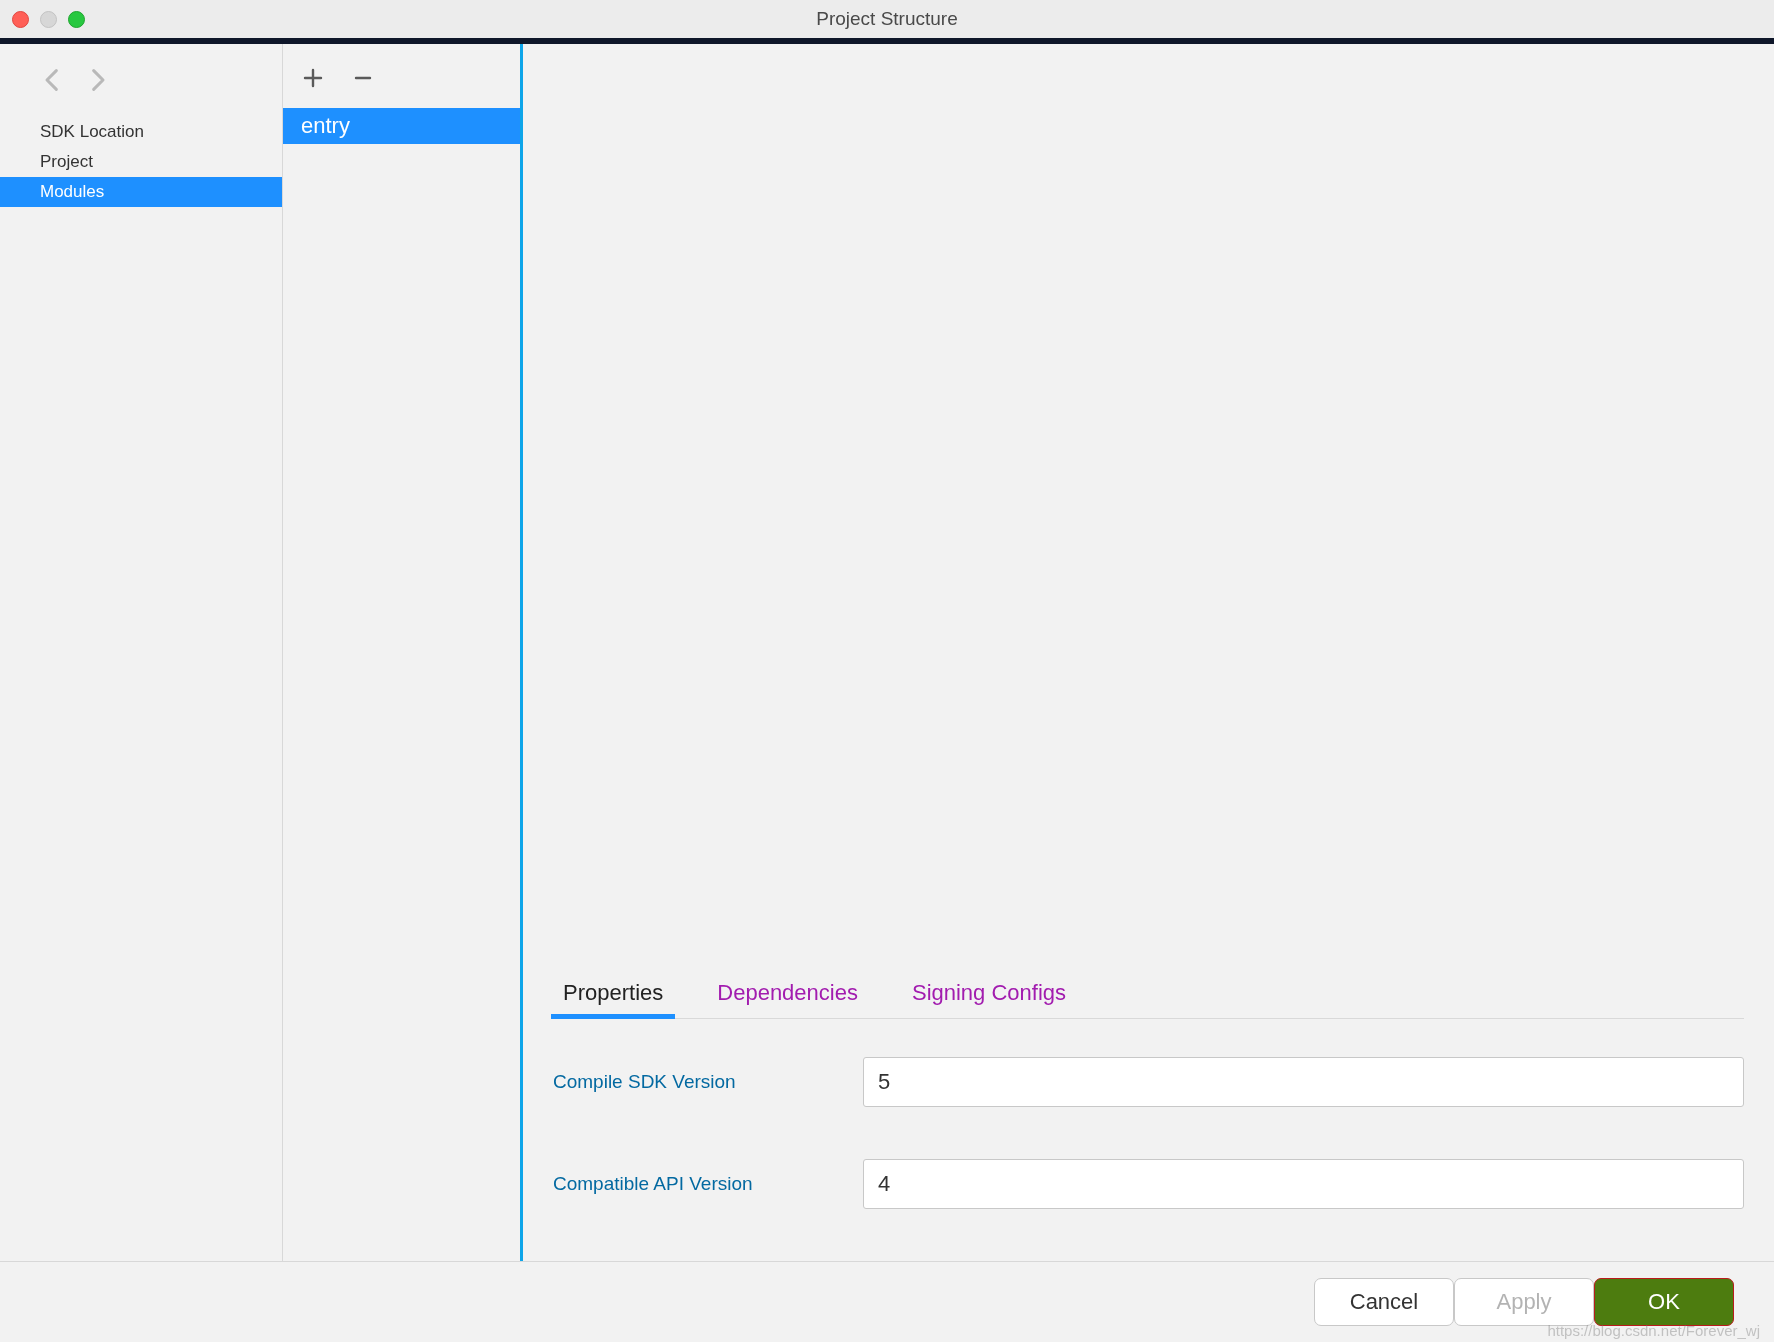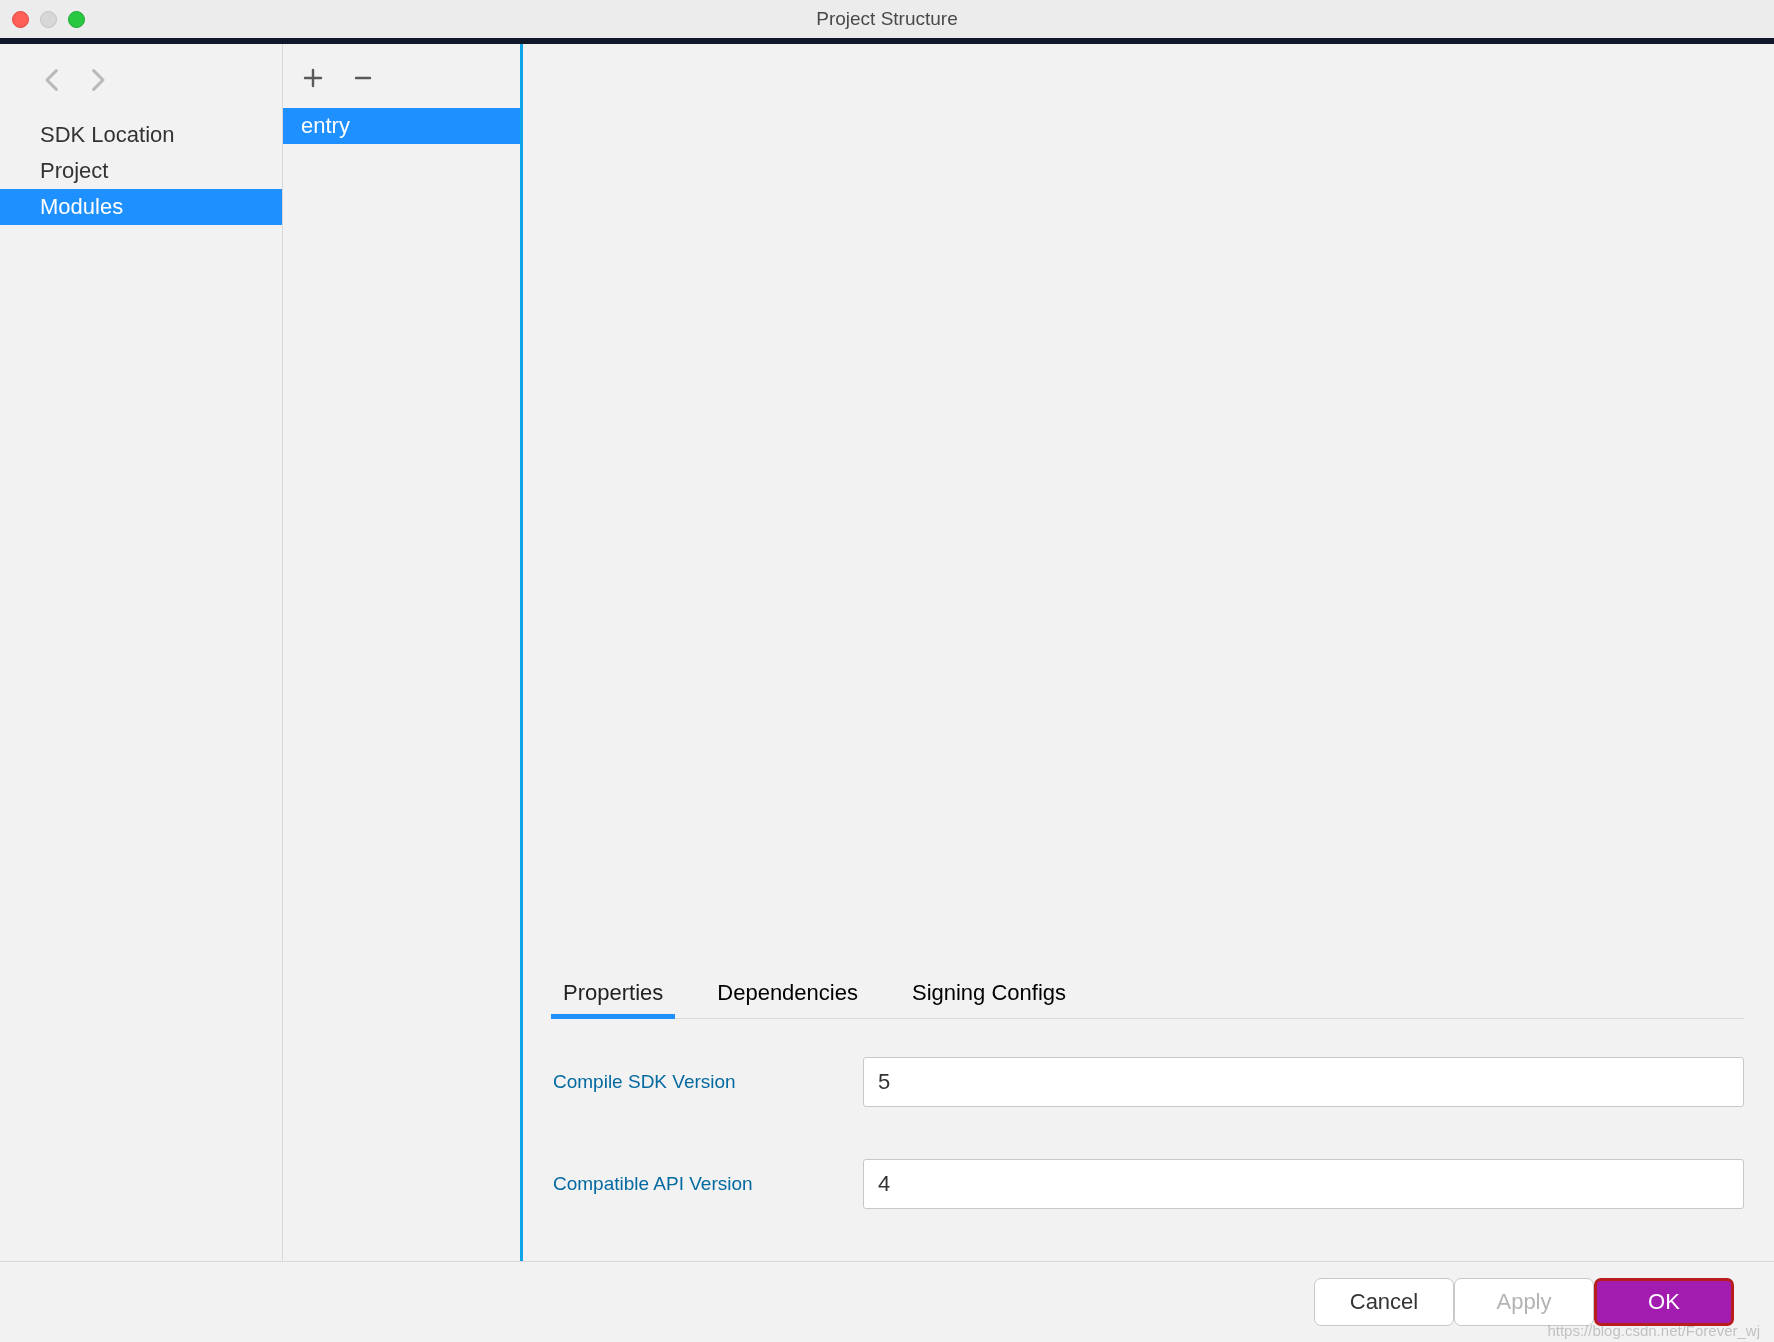--- a/index.html
+++ b/index.html
@@ -54,21 +54,21 @@
     box-sizing:border-box;
   }
   .nav-arrows{
     display:flex;
     gap:14px;
     padding:8px 0 18px 40px;
   }
   .arrow-svg{width:28px;height:28px;}
   .side-item{
     padding:5px 0 5px 40px;
-    font-size:22px;
+    font-size:17px;
     color:#333;
     cursor:default;
   }
   .side-item.selected{
     background:#1e90ff;
     color:#fff;
   }
   .col2{
     width:240px;
     border-right:3px solid #0ea5e9;
@@ -104,21 +104,21 @@
   .tabs{
     display:flex;
     gap:46px;
     border-bottom:1px solid #d9d9d9;
     height:52px;
     align-items:flex-end;
     padding-left:6px;
   }
   .tab{
     font-size:22px;
-    color:#000000;
+    color:#a21caf;
     padding:0 4px 12px 4px;
     cursor:default;
     position:relative;
   }
   .tab.active{
     color:#222;
   }
   .tab.active::after{
     content:"";
     position:absolute;
@@ -170,22 +170,22 @@
     border:1px solid #c8c8c8;
     background:#fff;
     color:#333;
     cursor:default;
     padding:0 24px;
   }
   .btn.disabled{
     color:#b3b3b3;
   }
   .btn.primary{
-    background:#a21caf;
-    border:3px solid #b91c1c;
+    background:#4d7c0f;
+    border:1px solid #b91c1c;
     color:#fff;
   }
   .watermark{
     position:absolute;
     right:14px;
     bottom:3px;
     font-size:15px;
     color:rgba(120,120,120,0.4);
     pointer-events:none;
   }

